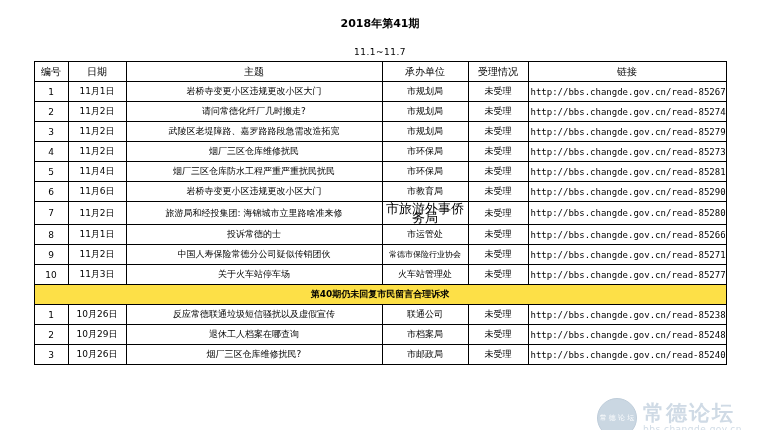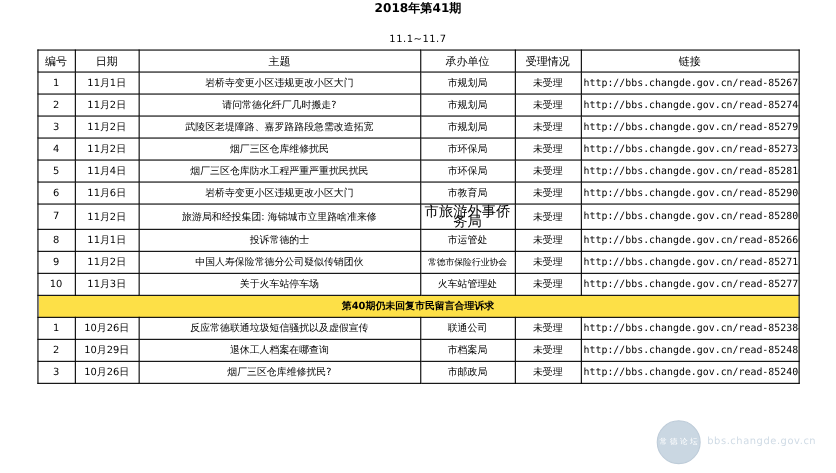--- a/index.html
+++ b/index.html
@@ -26,20 +26,21 @@
     text-align: center;
     font-size: 17px;
     font-weight: bold;
     letter-spacing: 1px;
     margin-top: 20px;
   }
   .doc-subtitle {
     text-align: center;
     font-size: 11px;
     font-weight: bold;
+    margin-top: 16px;
   }
   .doc-daterange {
     text-align: center;
     font-size: 9px;
     margin-top: 16px;
     letter-spacing: 0.5px;
   }
   table.main {
     border-collapse: collapse;
     margin: 4px auto 0 auto;
@@ -261,17 +262,18 @@
         <td>市邮政局</td>
         <td>未受理</td>
         <td class="link-cell">http://bbs.changde.gov.cn/read-852404</td>
       </tr>
     </tbody>
   </table>
 
   <div class="watermark">
     <div class="wm-logo">常 德 论 坛</div>
     <div class="wm-text">
+      <div class="wm-name">常德论坛</div>
       <div class="wm-url">bbs.changde.gov.cn</div>
     </div>
   </div>
 
 </div>
 
 </body></html>

